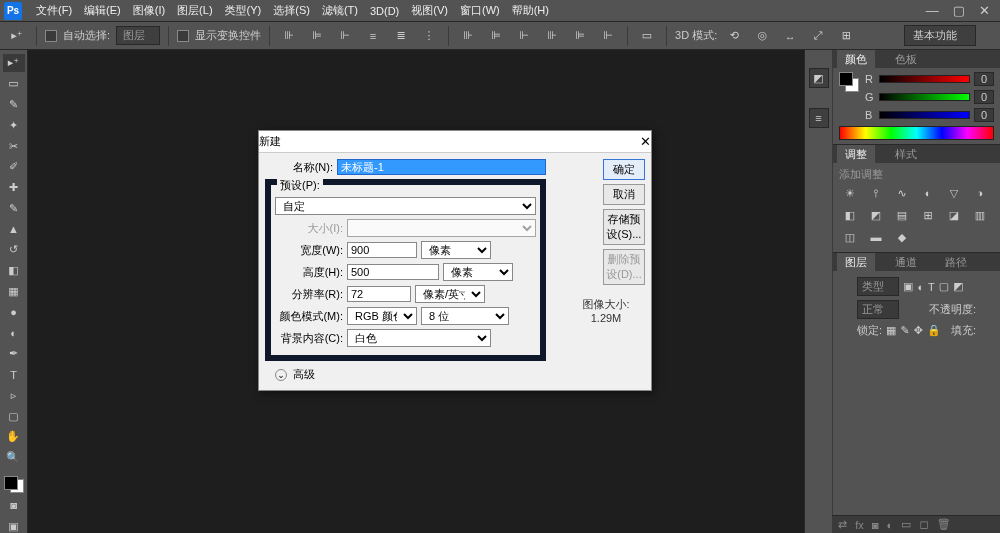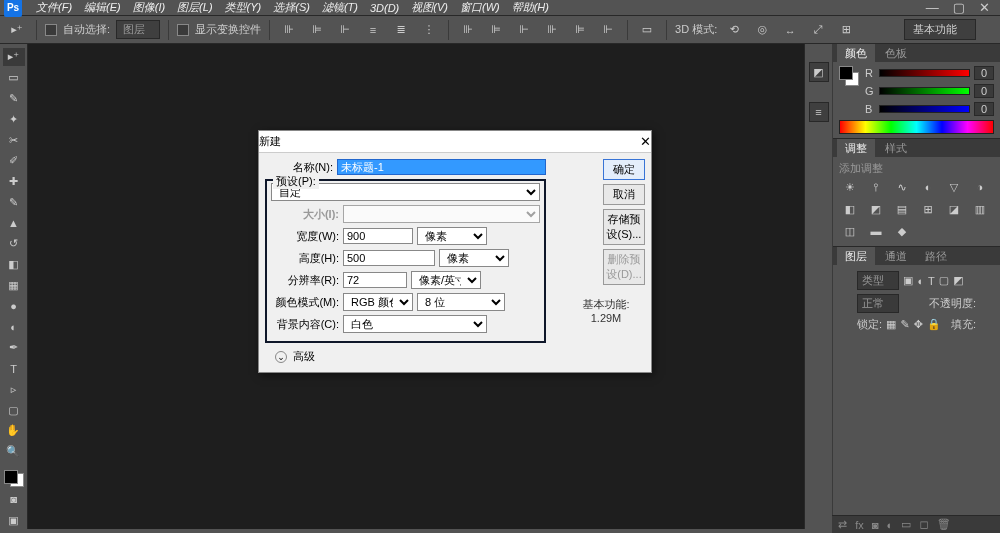--- a/index.html
+++ b/index.html
@@ -1,20 +1,20 @@
 <!DOCTYPE html>
 <html><head>
 <meta charset="utf-8">
 <style>
 * { margin: 0; padding: 0; box-sizing: border-box; font-family: "Microsoft YaHei", sans-serif; font-size: 11px; }
 body { width: 1000px; height: 533px; background: #535353; overflow: hidden; position: relative; }
 
-.menubar { height: 16px; background: #535353; display: flex; align-items: center; padding-left: 4px; border-bottom: 1px solid #282828; }
+.menubar { height: 22px; background: #535353; display: flex; align-items: center; padding-left: 4px; border-bottom: 1px solid #282828; }
 .ps-logo { width: 18px; height: 18px; background: #1473e6; color: #fff; display: flex; align-items: center; justify-content: center; font-weight: bold; font-size: 10px; border-radius: 2px; margin-right: 8px; }
-.menubar-item { color: #eee; padding: 0 6px; cursor: pointer; font-style: italic; }
+.menubar-item { color: #eee; padding: 0 6px; cursor: pointer; }
 .window-controls { margin-left: auto; display: flex; gap: 14px; padding-right: 10px; color: #ccc; }
 .window-controls span { cursor: pointer; font-size: 13px; }
 
 .options-bar { height: 28px; background: #535353; border-bottom: 1px solid #282828; display: flex; align-items: center; padding-left: 6px; gap: 6px; color: #ccc; }
 .options-bar .icon-btn { width: 22px; height: 22px; display: flex; align-items: center; justify-content: center; color: #ccc; }
 .options-bar .chk { width: 12px; height: 12px; border: 1px solid #888; background: #3a3a3a; }
 .options-bar .sep { width: 1px; height: 20px; background: #3a3a3a; margin: 0 2px; }
 .options-bar .dropdown { background: #3f3f3f; border: 1px solid #282828; padding: 1px 14px 1px 6px; color: #999; position: relative; }
 .options-bar .right { margin-left: auto; margin-right: 24px; background:#3f3f3f; border:1px solid #282828; padding:2px 18px 2px 8px; }
 
@@ -27,21 +27,21 @@
 .swatch .bg { width: 14px; height: 14px; background: #fff; border: 1px solid #888; position: absolute; bottom: 0; right: 0; }
 
 .canvas { flex: 1; background: #1e1e1e; position: relative; }
 
 .right-dock { width: 196px; background: #535353; border-left: 1px solid #282828; display: flex; }
 .dock-buttons { width: 28px; border-right: 1px solid #3a3a3a; display: flex; flex-direction: column; align-items: center; padding-top: 18px; gap: 20px; }
 .dock-btn { width: 20px; height: 20px; background: #3f3f3f; border: 1px solid #282828; display:flex; align-items:center; justify-content:center; color:#ccc; }
 .panels { flex: 1; display: flex; flex-direction: column; }
 
 .panel { border-bottom: 1px solid #282828; }
-.panel-tabs { display: flex; background: #3a3a3a; height: 18px; align-items: center; padding-left: 4px; gap: 2px; }
+.panel-tabs { display: flex; background: #3a3a3a; height: 18px; align-items: center; padding-left: 4px; gap: 12px; }
 .panel-tab { padding: 2px 8px; color: #999; cursor: pointer; }
 .panel-tab.active { background: #535353; color: #eee; }
 .panel-body { padding: 4px 6px; color: #ccc; }
 
 .color-sliders { display: flex; flex-direction: column; gap: 4px; font-size: 10px; }
 .color-row { display: flex; align-items: center; gap: 4px; }
 .color-row .lbl { width: 10px; }
 .color-row .track { flex: 1; height: 8px; border: 1px solid #222; }
 .color-row .val { width: 20px; background: #3a3a3a; border: 1px solid #282828; text-align: center; }
 .spectrum { height: 14px; margin-top: 4px; background: linear-gradient(to right, red, yellow, lime, cyan, blue, magenta, red); border:1px solid #222; }
@@ -59,25 +59,25 @@
 .dialog-title { background: #fff; padding: 3px 0; display: flex; justify-content: space-between; border-bottom: 1px solid #ccc; }
 .dialog-title .close { cursor: pointer; font-size:13px; }
 .dialog-body { display: flex; padding: 6px; gap: 21px; }
 .dialog-left { flex: 1; }
 .dialog-right { width: 78px; display: flex; flex-direction: column; gap: 4px; }
 .dlg-btn { border: 1px solid #999; background: #e8e8e8; padding: 2px 0; text-align: center; cursor: pointer; font-size:11px;margin-left:36px; }
 .dlg-btn.primary { border: 1px solid #3874d6; background:#e4eefb; }
 .dlg-btn.disabled { color: #999; }
 .dlg-row { display: flex; align-items: center; margin-bottom: 4px; gap: 4px; }
 .dlg-label { width: 68px; text-align: right; font-size: 11px; }
-.dlg-label.dim { color:#999;font-weight:bold; }
+.dlg-label.dim { color:#999; }
 .dlg-input { border: 1px solid #888; padding: 1px 3px; font-size: 11px; background:#fff; }
 .dlg-input.hl { background: #3399ff; color: #fff; border-color:#2266cc; }
 .dlg-select { border: 1px solid #888; background: #fff; padding: 1px 3px; font-size: 11px; }
-.fieldset { border: 2px solid #0f172a; padding: 4px 4px 4px 4px; margin-top: 2px; position: relative; }
+.fieldset { border: 6px solid #0f172a; padding: 14px 4px 4px 4px; margin-top: 2px; position: relative; }
 .fieldset-label { position: absolute; top: -7px; left: 6px; background: #f0f0f0; padding: 0 3px; font-size: 11px; }
 .adv-row { display:flex; align-items:center; gap:6px; padding:6px 0 2px 10px; }
 .adv-row .chev { width:12px; height:12px; border:1px solid #888; border-radius:50%; display:flex; align-items:center; justify-content:center; font-size:9px; }
 .img-size { text-align:center; font-size:11px; color:#333; margin-top:8px;}
 </style>
 </head>
 <body>
 
 <div class="menubar">
   <div class="ps-logo">Ps</div>
@@ -325,18 +325,18 @@
         <span class="chev">⌄</span>
         <span>高级</span>
       </div>
     </div>
     <div class="dialog-right">
       <div class="dlg-btn primary">确定</div>
       <div class="dlg-btn">取消</div>
       <div class="dlg-btn">存储预设(S)...</div>
       <div class="dlg-btn disabled">删除预设(D)...</div>
       <div class="img-size">
-        <div>基本功能:</div>
+        <div>图像大小:</div>
         <div>1.29M</div>
       </div>
     </div>
   </div>
 </div>
 
 </body></html>

